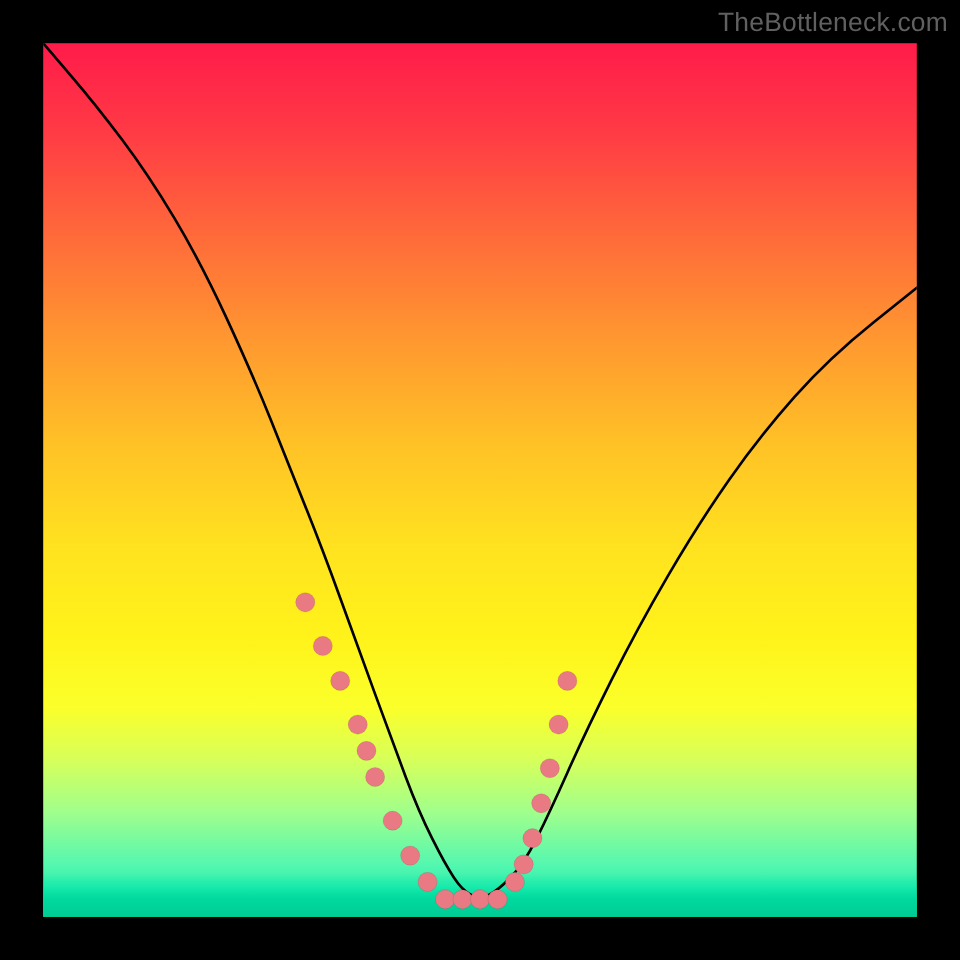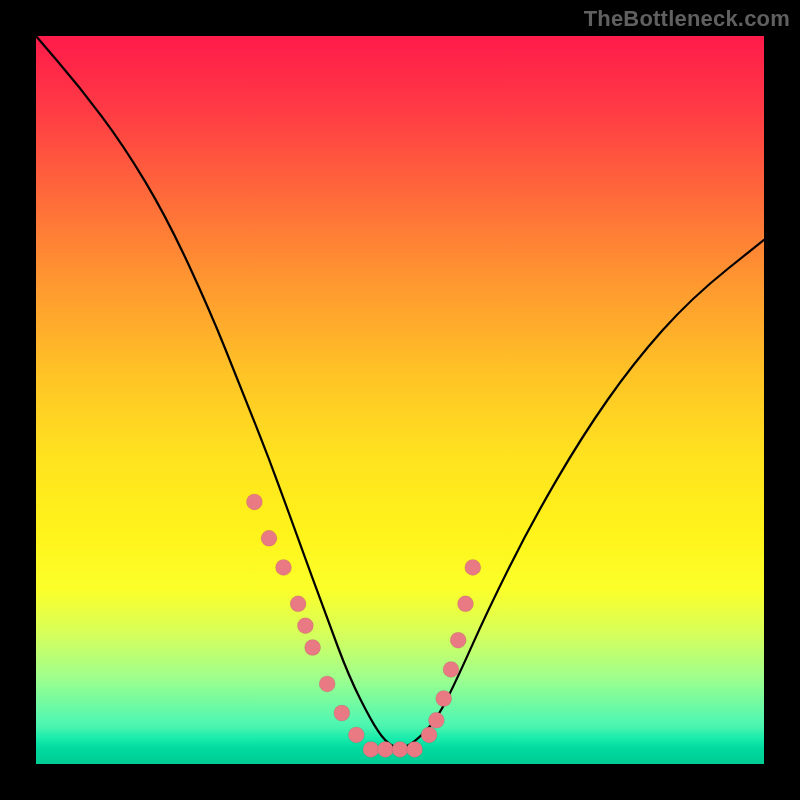--- a/index.html
+++ b/index.html
@@ -16,21 +16,21 @@
     width: 800px;
     height: 800px;
     background: #000;
   }
   .watermark {
     position: absolute;
     top: 6px;
     right: 10px;
     color: #606060;
     font-size: 22px;
-    font-weight: bold;
+    font-weight: normal;
     letter-spacing: 0.2px;
     z-index: 10;
   }
   .plot-area {
     position: absolute;
     left: 36px;
     top: 36px;
     width: 728px;
     height: 728px;
     background: linear-gradient(to bottom,

